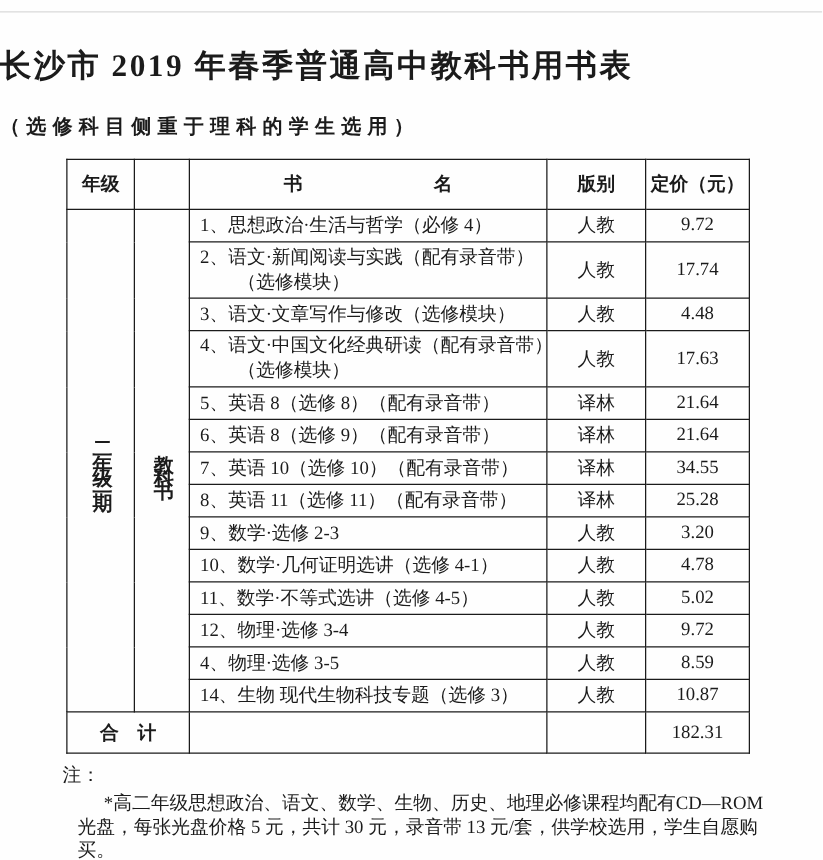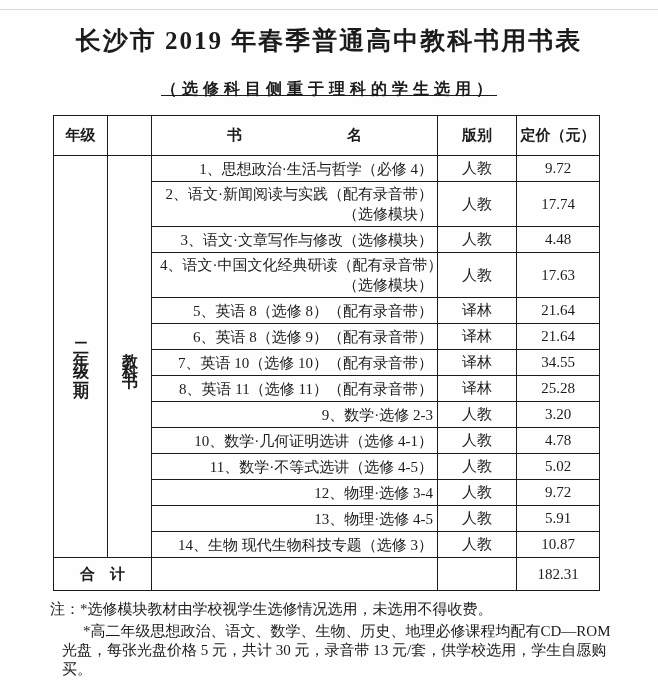--- a/index.html
+++ b/index.html
@@ -13,35 +13,33 @@
     color: #1b1b1b;
     overflow: hidden;
   }
   .top-rule {
     position: absolute;
     top: 9px; left: 0;
     width: 100%;
     border-top: 1px solid #d9d9d9;
   }
   .title {
-    padding-top: 24px;
-    text-align: center;
+    padding-top: 36px;
+    text-align: left;
     font-size: 25px;
     font-weight: bold;
     letter-spacing: 2px;
     white-space: nowrap;
   }
   .subtitle {
     margin-top: 22px;
-    text-align: center;
     font-size: 16px;
     font-weight: bold;
     letter-spacing: 5px;
     white-space: nowrap;
-    text-decoration: underline;
   }
   table.book-table {
     margin: 15px 8px 0 53px;
     border-collapse: collapse;
     table-layout: fixed;
     width: 546px;
   }
   table.book-table td {
     border: 1px solid #1b1b1b;
     vertical-align: middle;
@@ -50,21 +48,21 @@
   tr.header-row td {
     height: 40px;
     text-align: center;
     font-weight: bold;
   }
   .header-book-name { white-space: pre; }
   .price-header { font-size: 15px; }
   td.name-cell {
     padding: 2px 4px 2px 8px;
     font-size: 14px;
-    text-align: right;
+    text-align: left;
   }
   .name-line { white-space: nowrap; line-height: 20px; }
   .name-line2 { white-space: nowrap; line-height: 20px; padding-left: 30px; }
   td.pub-cell, td.price-cell { text-align: center; }
   tr.single-row td { height: 26px; }
   tr.double-row td { height: 45px; }
   td.vcell { text-align: center; }
   .vtext {
     display: inline-block;
     writing-mode: vertical-lr;
@@ -229,25 +227,25 @@
     <td class="name-cell">
       <div class="name-line">12、物理·选修 3-4</div>
 
     </td>
     <td class="pub-cell">人教</td>
     <td class="price-cell">9.72</td>
   </tr>
 
   <tr class="single-row">
     <td class="name-cell">
-      <div class="name-line">13、物理·选修 4-5</div>
-
-    </td>
-    <td class="pub-cell">人教</td>
-    <td class="price-cell">5.91</td>
+      <div class="name-line">4、物理·选修 3-5</div>
+
+    </td>
+    <td class="pub-cell">人教</td>
+    <td class="price-cell">8.59</td>
   </tr>
 
   <tr class="single-row">
     <td class="name-cell">
       <div class="name-line">14、生物 现代生物科技专题（选修 3）</div>
 
     </td>
     <td class="pub-cell">人教</td>
     <td class="price-cell">10.87</td>
   </tr>
@@ -258,18 +256,17 @@
         <td class="name-cell"></td>
         <td class="pub-cell"></td>
         <td class="price-cell">182.31</td>
       </tr>
     </tbody>
   </table>
 
   <div class="notes">
     <div class="note-first">
       <span class="note-prefix">注：</span>
-      <span>*选修模块教材由学校视学生选修情况选用，未选用不得收费。</span>
     </div>
     <div class="note-para">*高二年级思想政治、语文、数学、生物、历史、地理必修课程均配有CD—ROM 光盘，每张光盘价格 5 元，共计 30 元，录音带 13 元/套，供学校选用，学生自愿购买。</div>
 
   </div>
 </div>
 
 </body></html>

